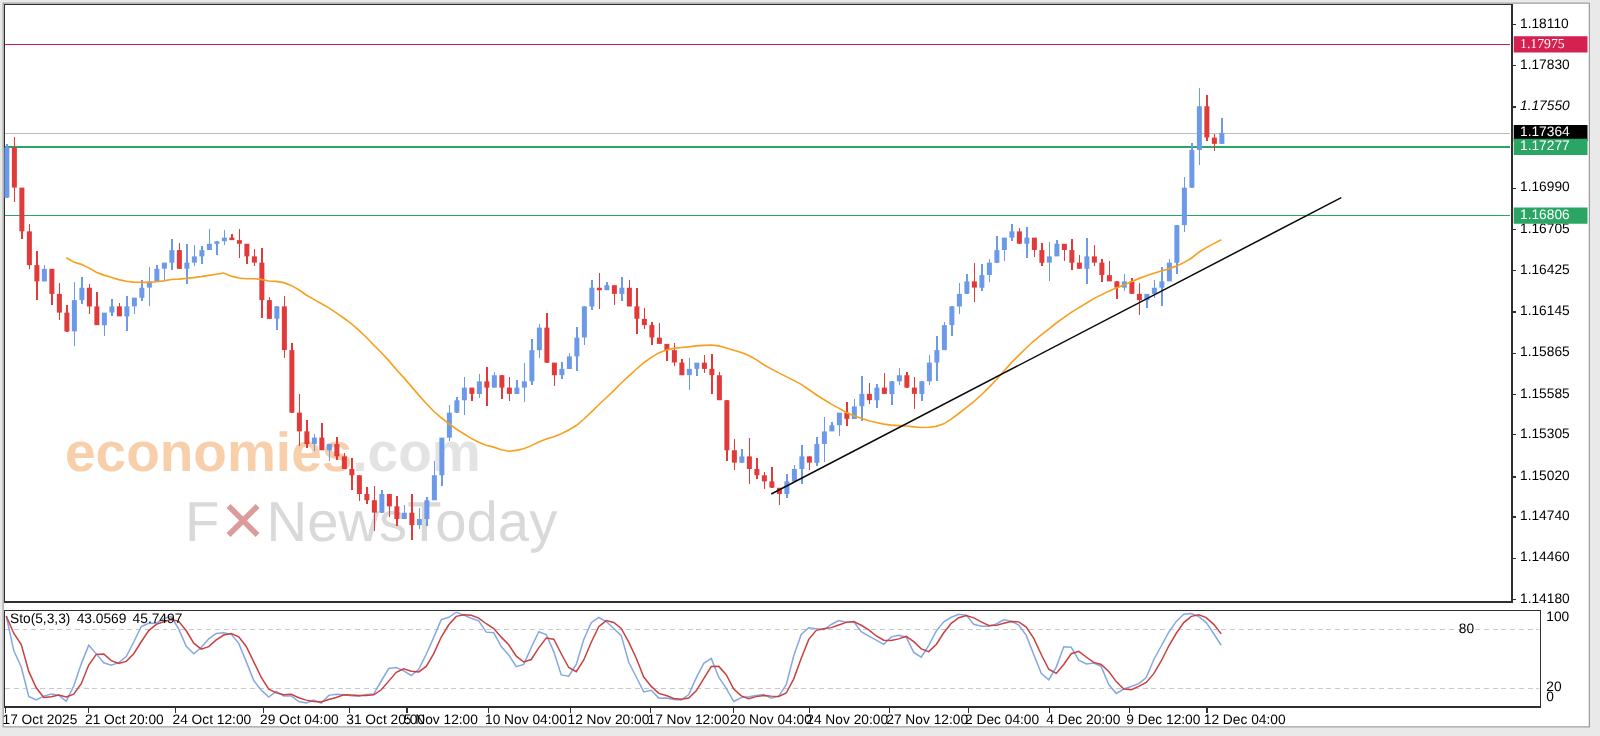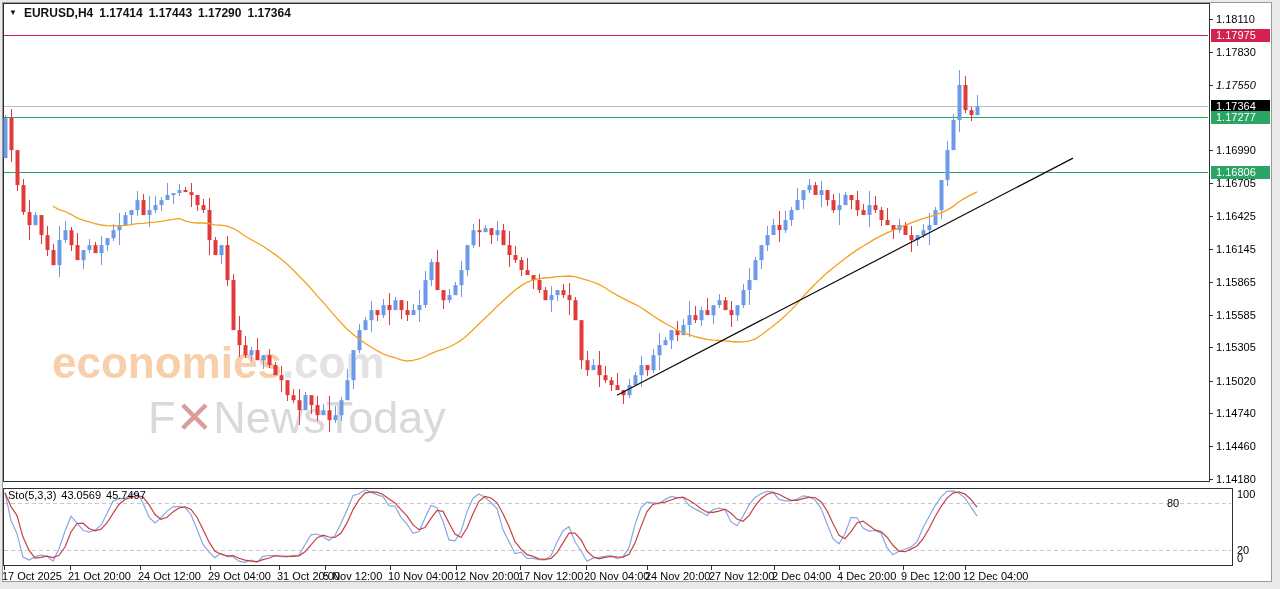--- a/index.html
+++ b/index.html
@@ -412,21 +412,21 @@
         <span class="tick" style="left: 1216px; top: 210px;">1.16425</span>
         <span class="tick" style="left: 1216px; top: 243px;">1.16145</span>
         <span class="tick" style="left: 1216px; top: 276px;">1.15865</span>
         <span class="tick" style="left: 1216px; top: 309px;">1.15585</span>
         <span class="tick" style="left: 1216px; top: 341px;">1.15305</span>
         <span class="tick" style="left: 1216px; top: 375px;">1.15020</span>
         <span class="tick" style="left: 1216px; top: 407px;">1.14740</span>
         <span class="tick" style="left: 1216px; top: 440px;">1.14460</span>
         <span class="tick" style="left: 1216px; top: 473px;">1.14180</span>
       </div>
-      <div class="badge" style="top: 29px; background: rgb(211, 33, 80);">1.17975</div>
+      <div class="badge" style="top: 29px; background: rgb(211, 33, 80); font-family: Liberation Serif, serif;">1.17975</div>
       <div class="badge" style="top: 100px; background: rgb(0, 0, 0);">1.17364</div>
       <div class="badge" style="top: 111px; background: rgb(42, 165, 100);">1.17277</div>
       <div class="badge" style="top: 166px; background: rgb(42, 165, 100);">1.16806</div>
       <div>
         <span class="tick" style="left: 1237px; top: 488px;">100</span>
         <span class="tick" style="left: 1167px; top: 497px;">80</span>
         <span class="tick" style="left: 1237px; top: 544px;">20</span>
         <span class="tick" style="left: 1237px; top: 552px;">0</span>
       </div>
       <div>
@@ -442,20 +442,17 @@
         <span class="tick" style="left: 584px; top: 570px;">20 Nov 04:00</span>
         <span class="tick" style="left: 645px; top: 570px;">24 Nov 20:00</span>
         <span class="tick" style="left: 709px; top: 570px;">27 Nov 12:00</span>
         <span class="tick" style="left: 772px; top: 570px;">2 Dec 04:00</span>
         <span class="tick" style="left: 837px; top: 570px;">4 Dec 20:00</span>
         <span class="tick" style="left: 901px; top: 570px;">9 Dec 12:00</span>
         <span class="tick" style="left: 963px; top: 570px;">12 Dec 04:00</span>
       </div>
     </div>
 
-  <div class="title">
-    <span class="dd">▼</span><span>EURUSD,H4</span><span class="q">1.17414</span><span class="q">1.17443</span><span class="q">1.17290</span><span class="q">1.17364</span>
-  </div>
 
   <div class="sto-label">
     <span>Sto(5,3,3)</span><span>43.0569</span><span>45.7497</span>
   </div>
 </div>
 
 </body></html>

